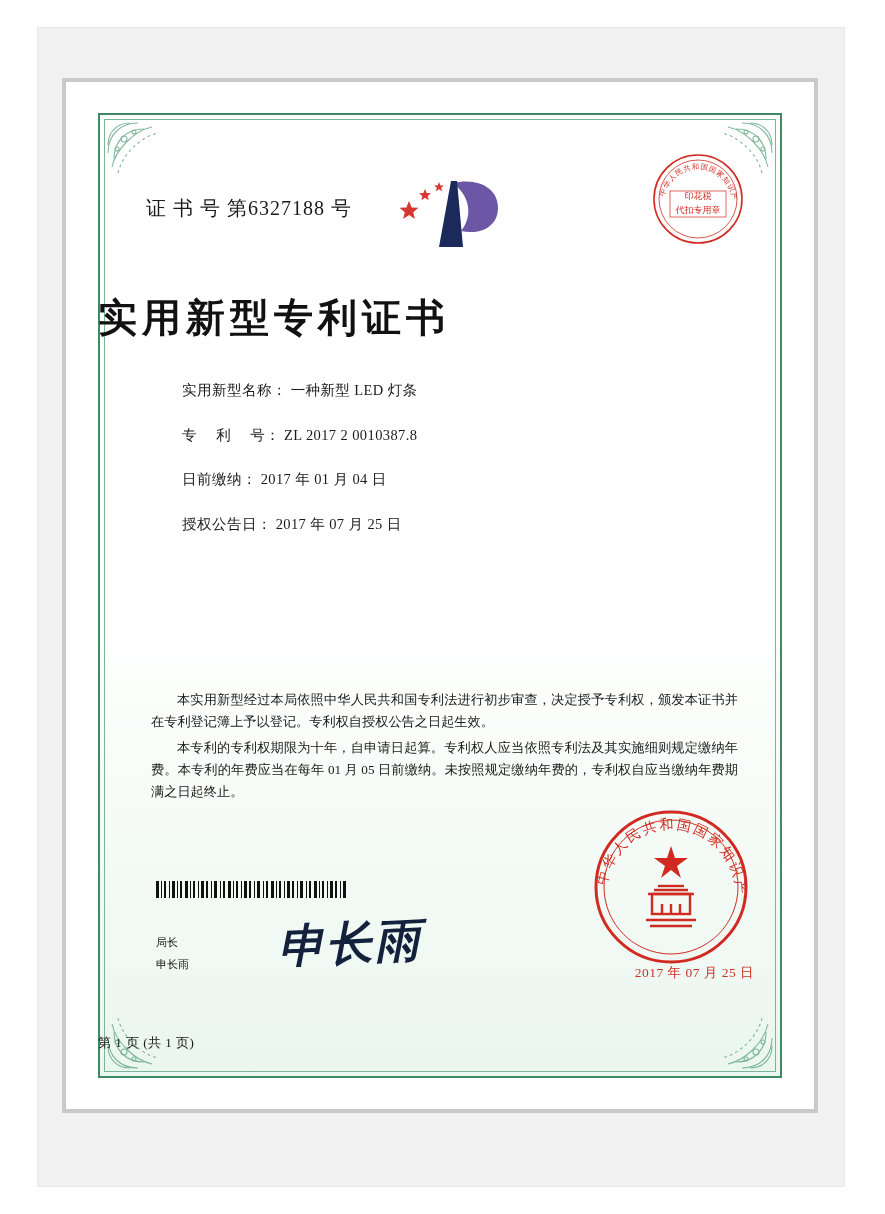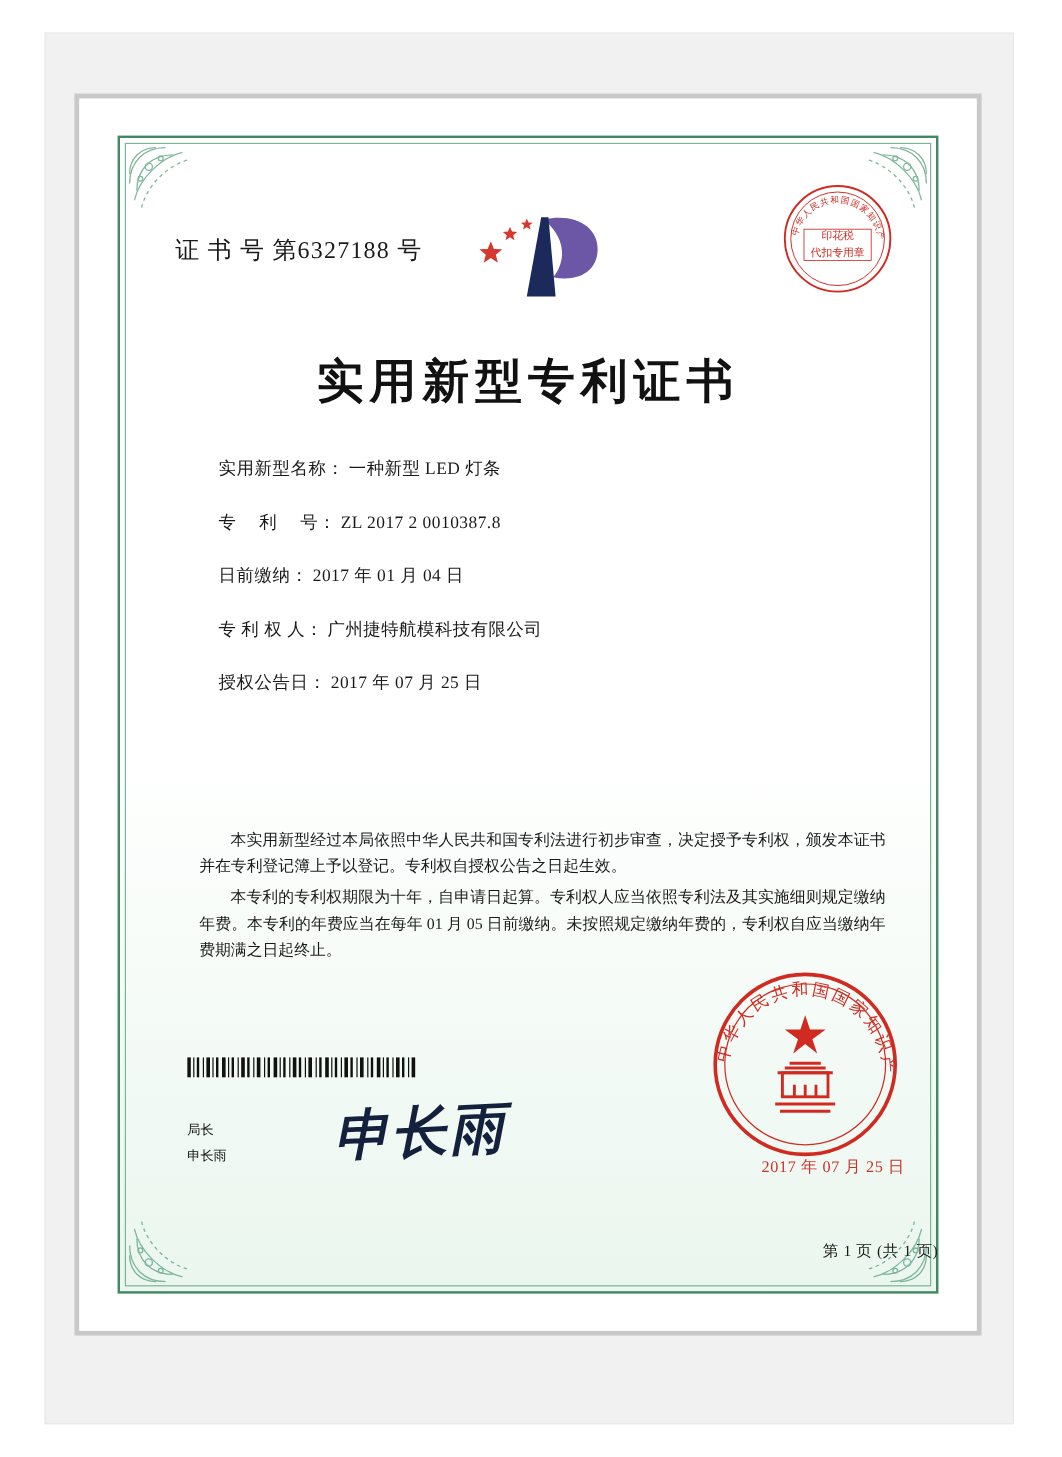--- a/index.html
+++ b/index.html
@@ -107,21 +107,20 @@
     top: 38px;
     width: 96px;
     height: 96px;
   }
 
   .title {
     position: absolute;
     left: 0;
     right: 0;
     top: 178px;
-    text-align: center;
     font-size: 39px;
     font-weight: bold;
     letter-spacing: 5px;
     color: #111111;
     font-family: "DejaVu Sans", sans-serif;
   }
 
   
   .fields {
     position: absolute;
@@ -143,21 +142,21 @@
     position: absolute;
     left: 52px;
     top: 576px;
     width: 588px;
     font-size: 13.2px;
     line-height: 22px;
     color: #1a1a1a;
     text-align: justify;
   }
   .paras p {
-    margin: 0 0 4px 16px;
+    margin: 0 0 4px 1px;
     text-indent: 26px;
   }
 
   
   .barcode {
     position: absolute;
     left: 58px;
     top: 768px;
     width: 192px;
     height: 17px;
@@ -199,21 +198,21 @@
     bottom: 96px;
     font-size: 13.5px;
     color: #c8342b;
     letter-spacing: .5px;
   }
 
   .page-foot {
     position: absolute;
     left: 0; right: 0;
     bottom: 26px;
-    text-align: right;
+    text-align: left;
     font-size: 13px;
     color: #1a1a1a;
     letter-spacing: .5px;
   }
 </style>
 </head>
 <body>
 
 <div class="page">
 
@@ -319,24 +318,20 @@
         <span class="lbl">实用新型名称：</span>
         <span class="val">一种新型 LED 灯条</span>
       </div>
       <div class="field">
         <span class="lbl">专　 利　 号：</span>
         <span class="val">ZL 2017 2 0010387.8</span>
       </div>
       <div class="field">
         <span class="lbl">日前缴纳：</span>
         <span class="val">2017 年 01 月 04 日</span>
-      </div>
-      <div class="field">
-        <span class="lbl">专 利 权 人：</span>
-        <span class="val">广州捷特航模科技有限公司</span>
       </div>
       <div class="field">
         <span class="lbl">授权公告日：</span>
         <span class="val">2017 年 07 月 25 日</span>
       </div>
     </div>
 
     <div class="paras">
       <p>本实用新型经过本局依照中华人民共和国专利法进行初步审查，决定授予专利权，颁发本证书并在专利登记簿上予以登记。专利权自授权公告之日起生效。</p>
       <p>本专利的专利权期限为十年，自申请日起算。专利权人应当依照专利法及其实施细则规定缴纳年费。本专利的年费应当在每年 01 月 05 日前缴纳。未按照规定缴纳年费的，专利权自应当缴纳年费期满之日起终止。</p>

